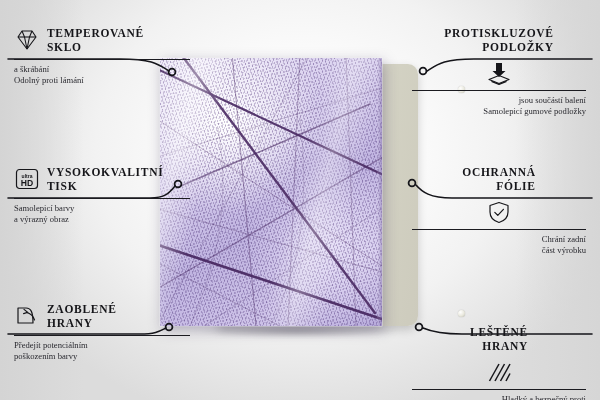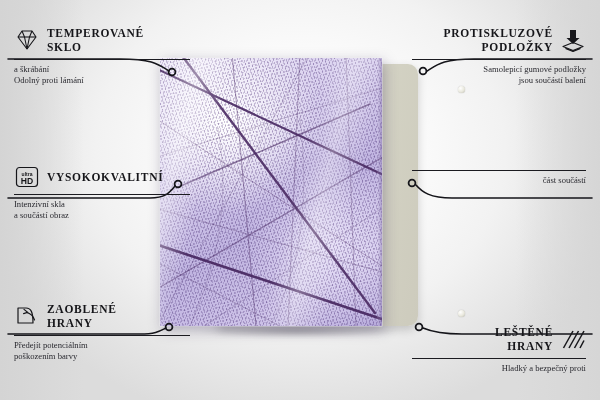--- a/index.html
+++ b/index.html
@@ -69,21 +69,21 @@
     filter:blur(2px);
   }
 
   
   .wires{position:absolute;inset:0;pointer-events:none;}
 
   
   .feat{position:absolute;width:176px;}
   .feat .hdr{display:flex;align-items:center;gap:7px;}
   .feat.left .hdr{justify-content:flex-start;}
-  .feat.right .hdr{justify-content:flex-end;flex-direction:row;}
+  .feat.right .hdr{flex-direction:column;}
   .ttl{
     font-family:"Liberation Serif", serif;
     font-size:11.5px;letter-spacing:.7px;color:#16161a;line-height:14px;
     text-transform:uppercase;font-weight:700;
   }
   .feat.right .ttl{text-align:right;}
   .rule{height:1px;background:#1b1b20;margin:5px 0 4px;}
   .desc{
     font-family:"Liberation Serif", serif;
     font-size:8.6px;line-height:11px;color:#2a2a30;
@@ -185,26 +185,27 @@
 
   <div class="feat left f-ml">
     <div class="hdr">
       <svg class="ico" viewBox="0 0 26 24">
         <rect x="2.5" y="2.5" width="21" height="19" rx="3" ry="3" fill="none" stroke="#16161a" stroke-width="1.2"></rect>
         <text x="13" y="10.6" text-anchor="middle" font-family="Liberation Sans, sans-serif" font-size="5" font-weight="700" fill="#16161a">ultra</text>
         <text x="13" y="19" text-anchor="middle" font-family="Liberation Sans, sans-serif" font-size="8.6" font-weight="700" fill="#16161a">HD</text>
       </svg>
       <div>
         <div class="ttl">VYSOKOKVALITNÍ</div>
-      </div>
-    </div>
-    <div class="rule"></div>
-    <div class="desc">
-      <div>Intenzivní skla</div>
-      <div>a součástí obraz</div>
+        <div class="ttl">TISK</div>
+      </div>
+    </div>
+    <div class="rule"></div>
+    <div class="desc">
+      <div>Samolepicí barvy</div>
+      <div>a výrazný obraz</div>
     </div>
   </div>
 
   <div class="feat left f-bl">
     <div class="hdr">
       <svg class="ico" viewBox="0 0 26 24">
         <g fill="none" stroke="#16161a" stroke-width="1.2" stroke-linejoin="round">
           <path d="M4 4 L12 4 C 17 4, 19 8, 19 19 L4 19 Z"></path>
         </g>
         <g fill="none" stroke="#16161a" stroke-width="1.2" stroke-linecap="round">
@@ -233,29 +234,42 @@
       <svg class="ico" viewBox="0 0 26 24">
         <g fill="none" stroke="#16161a" stroke-width="1.2" stroke-linejoin="round">
           <path d="M10 2 L16 2 L16 10 L19.5 10 L13 16 L6.5 10 L10 10 Z" fill="#16161a" stroke="none"></path>
           <path d="M13 14.5 L23 18.5 L13 22.5 L3 18.5 Z"></path>
           <path d="M5.5 20.4 L13 23.4 L20.5 20.4"></path>
         </g>
       </svg>
     </div>
     <div class="rule"></div>
     <div class="desc">
+      <div>jsou součástí balení</div>
       <div>Samolepicí gumové podložky</div>
-      <div>jsou součástí balení</div>
     </div>
   </div>
 
   <div class="feat right f-mr">
-    <div class="rule"></div>
-    <div class="desc">
-      <div>část součástí</div>
+    <div class="hdr">
+      <div>
+        <div class="ttl">OCHRANNÁ</div>
+        <div class="ttl">FÓLIE</div>
+      </div>
+      <svg class="ico" viewBox="0 0 26 24">
+        <g fill="none" stroke="#16161a" stroke-width="1.2" stroke-linejoin="round" stroke-linecap="round">
+          <path d="M13 2.5 L22 5.5 L22 12 C 22 17.5, 18 21, 13 22.5 C 8 21, 4 17.5, 4 12 L4 5.5 Z"></path>
+          <path d="M8.8 12.3 L11.8 15.3 L17.4 9.3"></path>
+        </g>
+      </svg>
+    </div>
+    <div class="rule"></div>
+    <div class="desc">
+      <div>Chrání zadní</div>
+      <div>část výrobku</div>
     </div>
   </div>
 
   <div class="feat right f-br">
     <div class="hdr">
       <div>
         <div class="ttl">LEŠTĚNÉ</div>
         <div class="ttl">HRANY</div>
       </div>
       <svg class="ico" viewBox="0 0 26 24">

